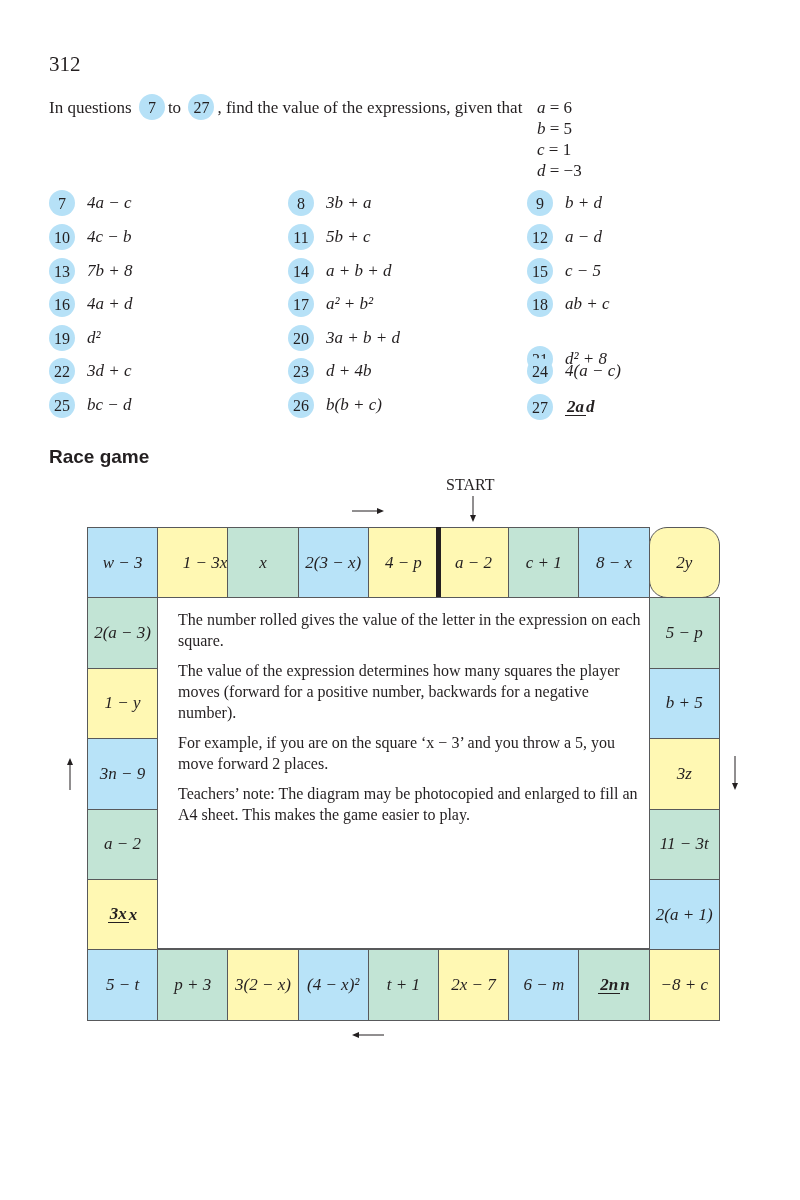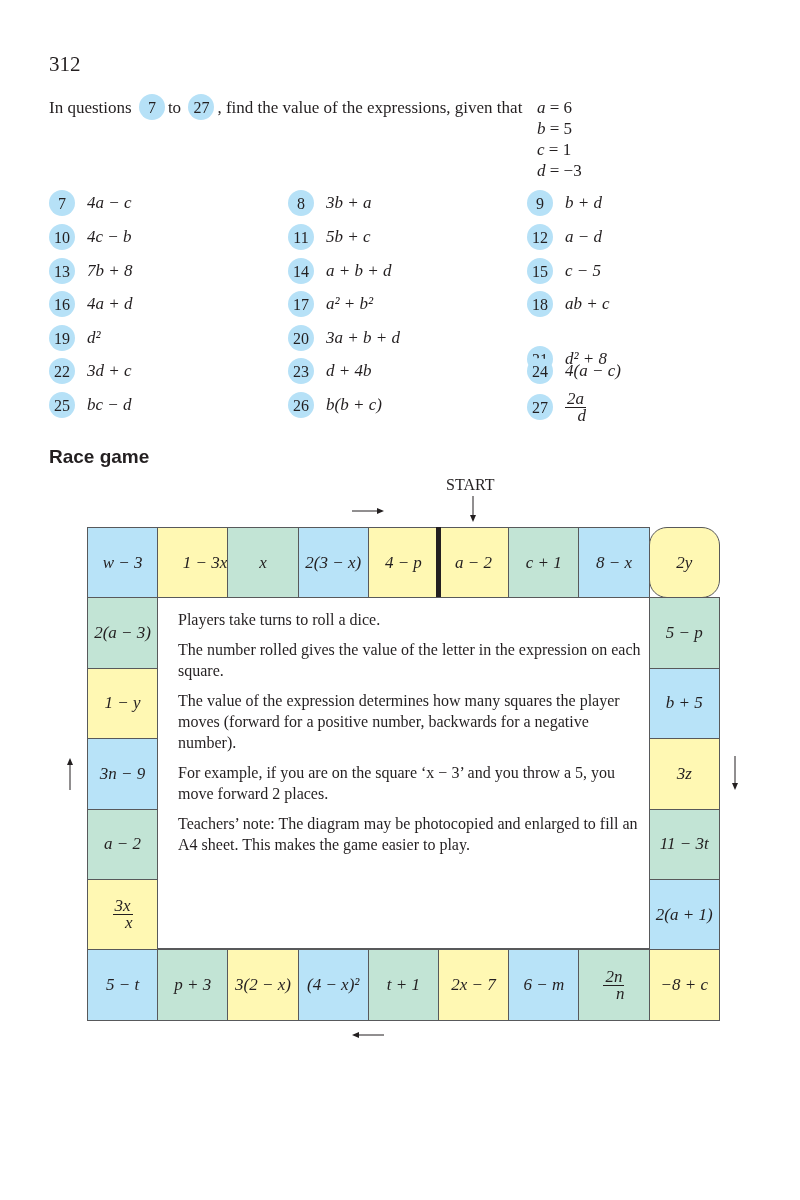--- a/index.html
+++ b/index.html
@@ -11,21 +11,21 @@
   .qbadge { display:inline-block; width:26px; height:26px; border-radius:50%;
             background:#b6e1f7; text-align:center; line-height:27px; font-size:16px;
             vertical-align:middle; }
   .intro .qbadge { margin:0 3px; position:relative; top:-2px; }
   .given { left:537px; top:97px; font-size:17px; line-height:21px; }
   .given .row { white-space:nowrap; }
   .given i { font-style:italic; }
   .q { position:absolute; height:26px; font-size:17px; white-space:nowrap; display:flex; align-items:center; }
   .q .qbadge { margin-right:12px; }
   .q .expr { font-style:italic; }
-  .frac { display:inline-flex; flex-direction:column; align-items:flex-end; line-height:16px; font-style:italic; }
+  .frac { display:inline-flex; flex-direction:row; align-items:center; line-height:16px; font-style:italic;font-weight:bold; }
   .frac .num { border-bottom:1px solid #231f20; padding:0 2px; }
   .heading { left:49px; top:446px; font-family:"Liberation Sans", "DejaVu Sans", sans-serif;
              font-weight:bold; font-size:19px; color:#231f20; }
   .start { left:446px; top:476px; font-size:16px; }
   .cell { position:absolute; box-sizing:border-box; border:1px solid #58595b;
           display:flex; align-items:center; justify-content:center; font-size:17px;
           font-style:italic; text-align:center; }
   .blue { background:#b8e3f8; }
   .yellow { background:#fff8b3; }
   .green { background:#c2e4d5; }
@@ -257,18 +257,17 @@
         <span>n</span>
       </span>
     </div>
     <div class="cell yellow" style="left: 648.6px; top: 949.4px; width: 71.2px; height: 71.4px;">
       <span>−8 + c</span>
     </div>
   </div>
 <div class="startbar"></div>
 
 <div class="rules">
-  <p>Players take turns to roll a dice.</p>
   <p>The number rolled gives the value of the letter in the expression on each square.</p>
   <p>The value of the expression determines how many squares the player moves (forward for a positive number, backwards for a negative number).</p>
   <p>For example, if you are on the square ‘x − 3’ and you throw a 5, you move forward 2 places.</p>
   <p>Teachers’ note: The diagram may be photocopied and enlarged to fill an A4 sheet. This makes the game easier to play.</p>
 </div>
 
 </body></html>

